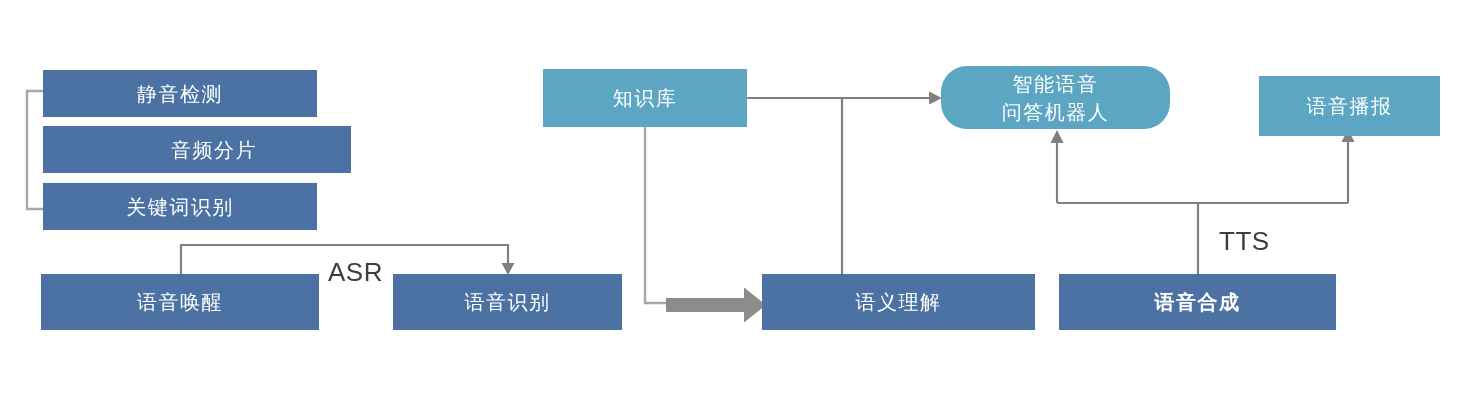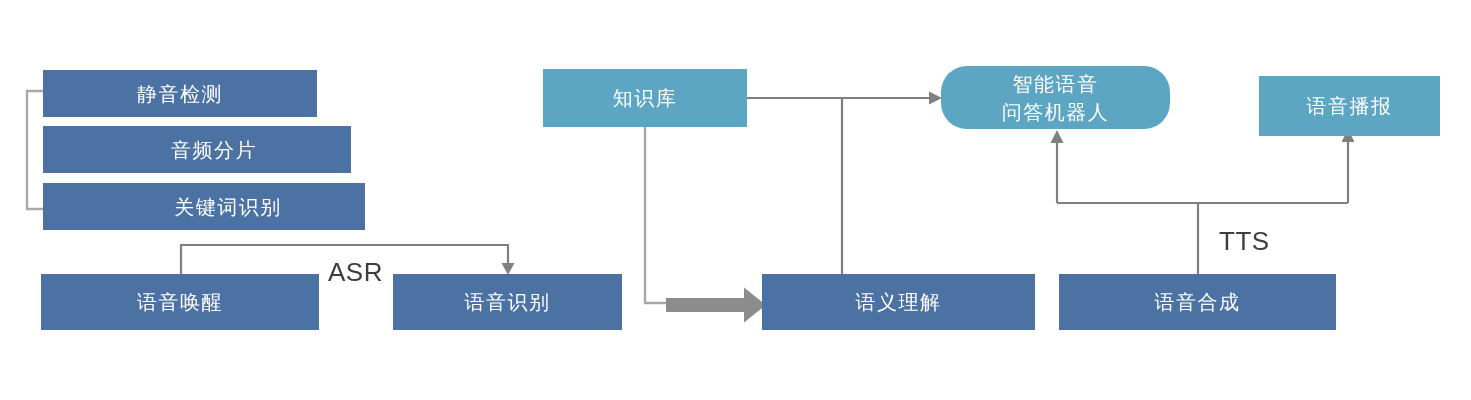--- a/index.html
+++ b/index.html
@@ -75,26 +75,26 @@
     <path class="wire" d="M1198,274 V203"></path>
     <path class="wire" d="M1057,203 H1348"></path>
     <path class="wire" d="M1057,203 V142"></path>
     <polygon class="arrowhead" points="1050.5,143 1063.5,143 1057,130"></polygon>
     <path class="wire" d="M1348,203 V141"></path>
     <polygon class="arrowhead" points="1341.5,142 1354.5,142 1348,129"></polygon>
   </svg>
 
   <div class="box dark" style="left:43px;  top:70px;  width:274px; height:47px;">静音检测</div>
   <div class="box dark" style="left:43px;  top:126px; width:274px; height:47px;padding-left:34px;">音频分片</div>
-  <div class="box dark" style="left:43px;  top:183px; width:274px; height:47px;padding-left:48px;">关键词识别</div>
+  <div class="box dark" style="left:43px;  top:183px; width:274px; height:47px;">关键词识别</div>
   <div class="box dark" style="left:41px;  top:274px; width:278px; height:56px;">语音唤醒</div>
   <div class="box dark" style="left:393px; top:274px; width:229px; height:56px;">语音识别</div>
   <div class="box light" style="left:543px; top:69px;  width:204px; height:58px;text-align:right;">知识库</div>
   <div class="box dark" style="left:762px; top:274px; width:273px; height:56px;">语义理解</div>
   <div class="box light" style="left:941px; top:66px;  width:229px; height:63px;border-radius:26px;">智能语音
 问答机器人</div>
   <div class="box light" style="left:1259px;top:76px;  width:181px; height:60px;">语音播报</div>
-  <div class="box dark" style="left:1059px;top:274px; width:277px; height:56px;">语音合成</div>
+  <div class="box dark" style="left:1059px;top:274px; width:277px; height:56px;font-weight:bold;">语音合成</div>
 
   <div class="flow-label" style="left:328px; top:257px;">ASR</div>
   <div class="flow-label" style="left:1219px;top:226px;">TTS</div>
 
 </div>
 
 </body></html>

